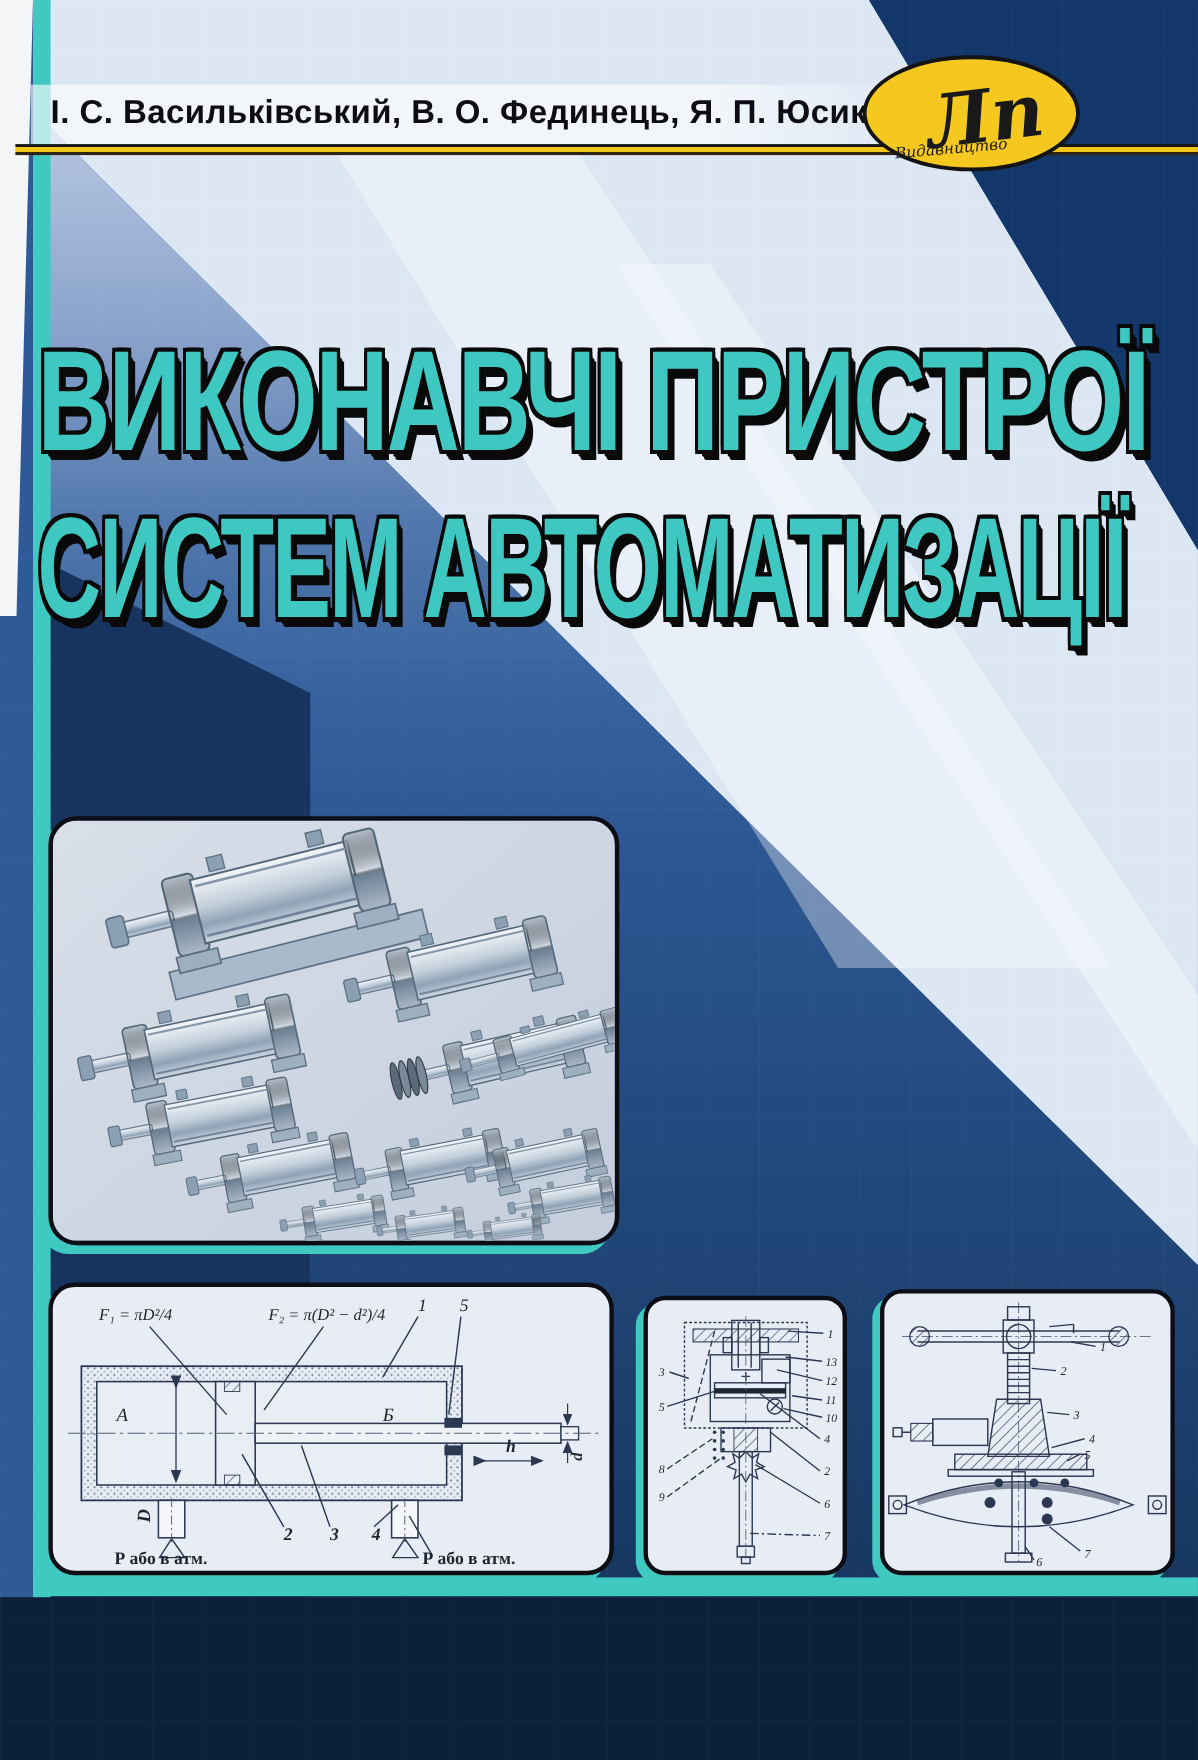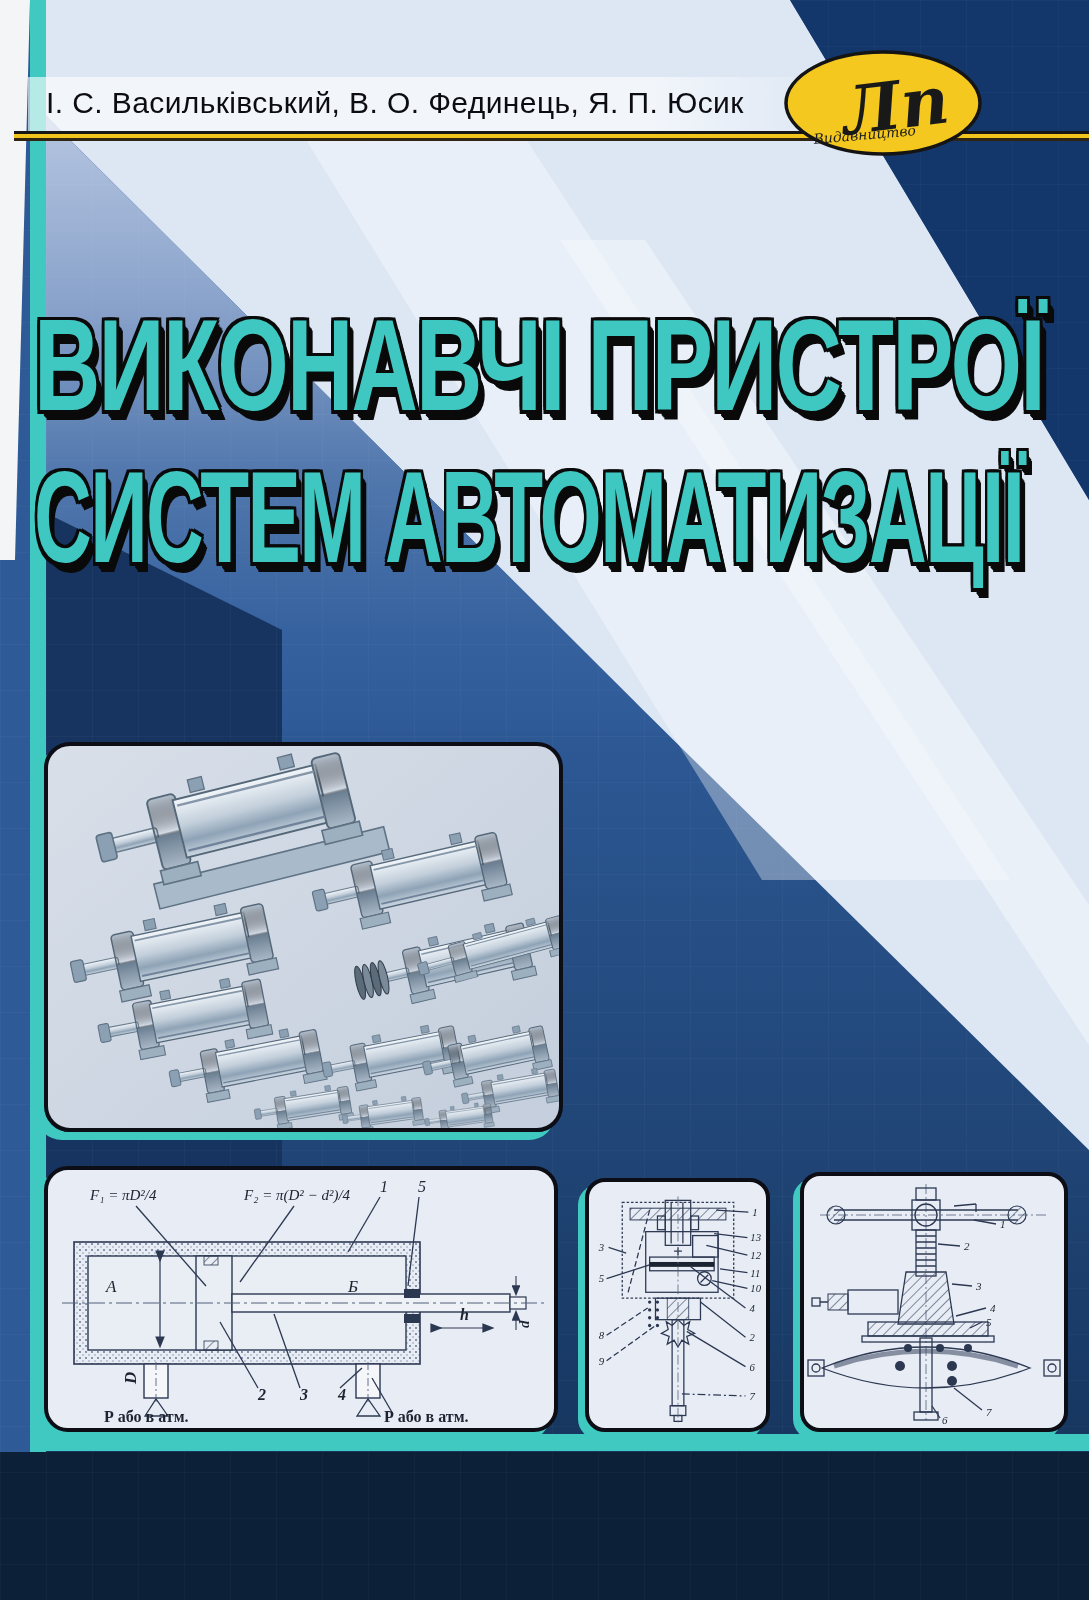--- a/index.html
+++ b/index.html
@@ -6,21 +6,21 @@
   #cover{position:relative;width:1089px;height:1600px;overflow:hidden;
          font-family:"Liberation Sans",sans-serif;background:#2e5a97;}
   .abs{position:absolute;}
   svg{display:block;}
   
   #teal-stripe{left:30px;top:0;width:16px;height:1452px;background:#3fc9c1;}
   #teal-band{left:30px;top:1434px;width:1059px;height:17px;background:#3fc9c1;}
   
   #author-band{left:28px;top:77px;width:800px;height:57px;
     background:linear-gradient(to right,rgba(255,255,255,.62) 78%,rgba(255,255,255,0));}
-  #authors{left:46px;top:86px;font-weight:normal;font-size:30px;color:#0c0c12;
+  #authors{left:46px;top:86px;font-weight:bold;font-size:30px;color:#0c0c12;
     letter-spacing:.4px;white-space:nowrap;}
   
   #gold-rule{left:14px;top:131px;width:1075px;height:10px;
     background:linear-gradient(#161616 0 26%,#f2c51d 26% 72%,#2e2514 72% 100%);}
   
   .title{left:34px;font-weight:bold;font-size:100px;line-height:1;color:#3fc8c1;
     white-space:nowrap;transform-origin:0 0;letter-spacing:-2px;
     text-shadow:-3px -3px 0 #0a0a0a,0 -3px 0 #0a0a0a,3px -3px 0 #0a0a0a,
       -3px 0 0 #0a0a0a,3px 0 0 #0a0a0a,-3px 3px 0 #0a0a0a,0 3px 0 #0a0a0a,
       3px 3px 0 #0a0a0a,4px 4px 0 #0a0a0a,5px 5px 0 #0a0a0a,6px 6px 0 #0a0a0a,7px 7px 0 #0a0a0a;}

